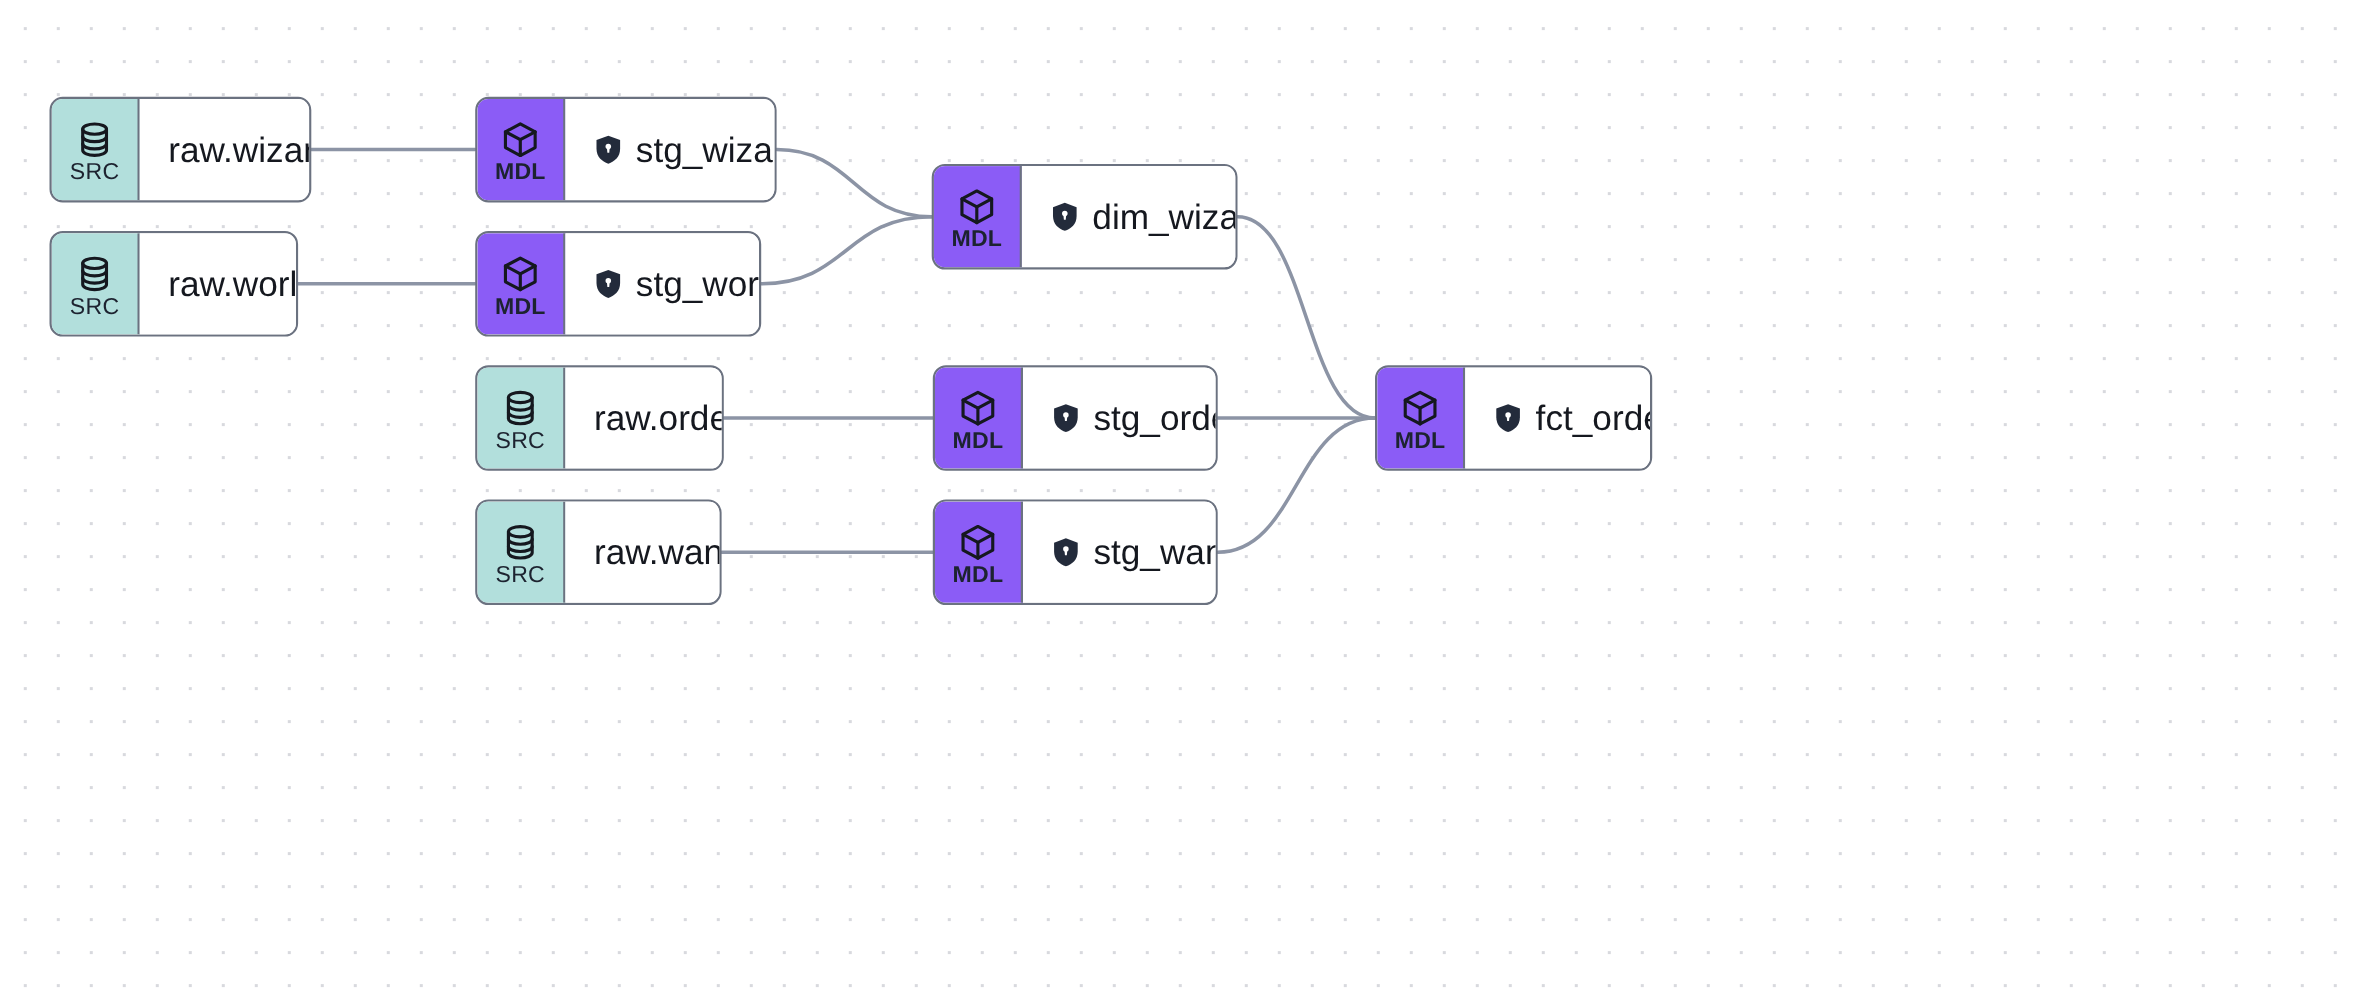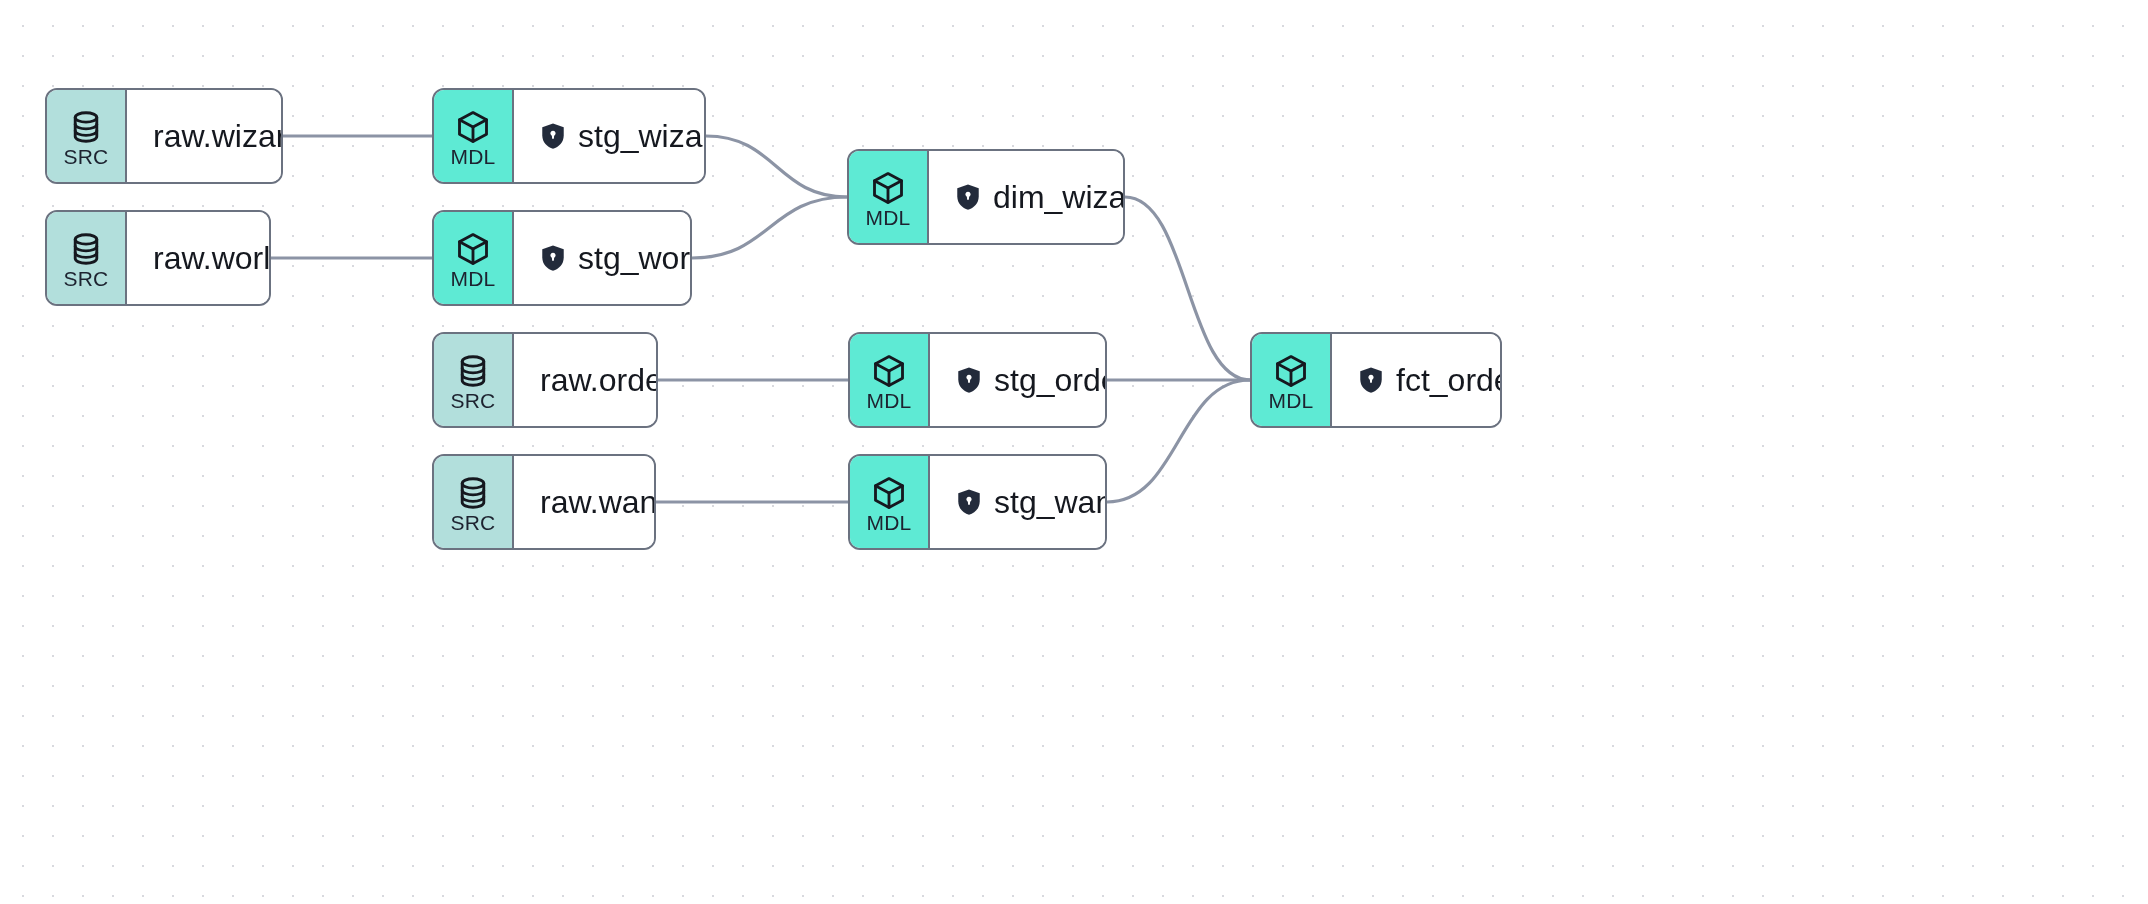--- a/index.html
+++ b/index.html
@@ -59,21 +59,21 @@
     display: flex;
     flex-direction: column;
     align-items: center;
     justify-content: center;
     gap: 1px;
     border-right: 2.2px solid #6b7280;
     padding-top: 4px;
   }
 
   .node.src .node-badge { background: #b2dfdc; }
-  .node.mdl .node-badge { background: #5eead4; }
+  .node.mdl .node-badge { background: #8b5cf6; font-weight: bold; }
 
   .badge-icon {
     display: block;
     width: 36px;
     height: 36px;
   }
 
   .badge-text {
     font-size: 21px;
     line-height: 22px;

